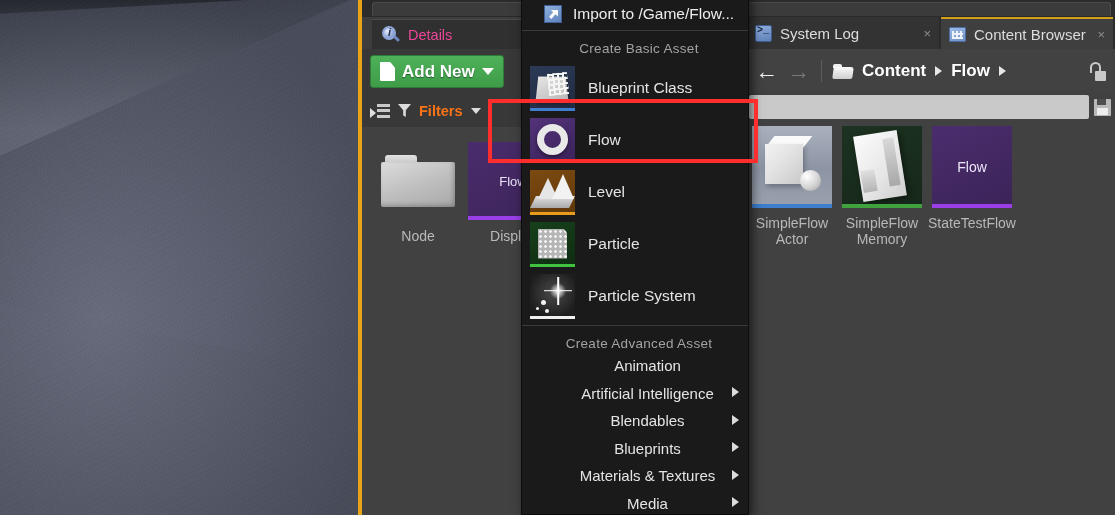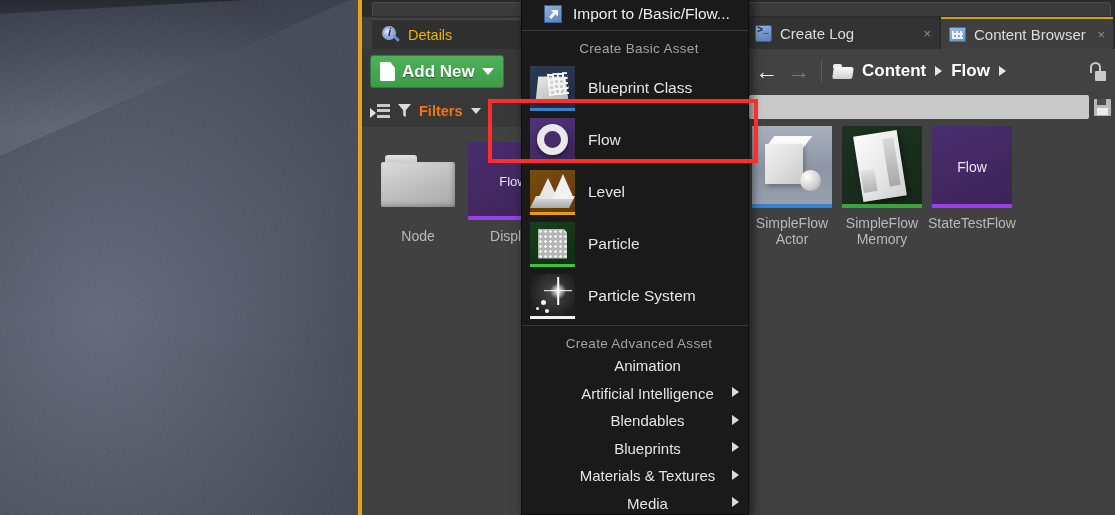--- a/index.html
+++ b/index.html
@@ -75,21 +75,21 @@
     position: absolute; left: 10px; top: 2px; right: 6px; height: 14px;
     background: #3b3b3b; border: 1px solid #4a4a4a; border-bottom: none;
     border-radius: 3px 3px 0 0;
   }
   #details-tab {
     position: absolute; left: 10px; top: 19px; width: 190px; height: 30px;
     background: #303030;
     display: flex; align-items: center; gap: 8px; padding-left: 10px;
     border-top: 1px solid #4a4a4a;
   }
-  .tab-label { color: #eab308; font-size: 14.5px; }
+  .tab-label { color: #ec4899; font-size: 14.5px; }
   .ico-details {
     width: 18px; height: 18px; position: relative; flex: none;
   }
   .ico-details .mag {
     position: absolute; left: 0; top: 0; width: 14px; height: 14px;
     border: 2px solid #8fa8d8; border-radius: 50%;
     background: radial-gradient(circle at 35% 32%, #e9eefb 0%, #7f9ad0 75%);
   }
   .ico-details .mag::after {
     content: "i"; position: absolute; left: 4px; top: -2px;
@@ -590,21 +590,21 @@
   </div>
 
   <div id="right-dock">
     <div class="rd-topstrip">
       <div class="rd-topstrip-inner"></div>
     </div>
 
     <div id="tabstrip">
       <div class="dock-tab" id="tab-output-log">
         <span class="ico-outputlog"></span>
-        <span class="tab-txt">Create Log</span>
+        <span class="tab-txt">System Log</span>
         <span class="tab-close">×</span>
       </div>
       <div class="dock-tab" id="tab-content-browser">
         <span class="ico-contentbrowser"></span>
         <span class="tab-txt">Content Browser</span>
         <span class="tab-close">×</span>
       </div>
     </div>
 
     <div id="breadcrumb-bar">
@@ -663,21 +663,21 @@
         <div class="cb-name">StateTestFlow</div>
       </div>
     </div>
   </div>
 
   <div id="context-menu">
 
     <div style="height:6px"></div>
     <div id="menu-import">
       <span class="ico-import"></span>
-      <span class="mlabel">Import to /Basic/Flow...</span>
+      <span class="mlabel">Import to /Game/Flow...</span>
     </div>
     <div class="menu-sep"></div>
 
     <div class="menu-header">Create Basic Asset</div>
 
     <div class="menu-row tall">
       <span class="mi-thumb th-bp">
         <span class="pg"></span>
           <span class="grid"></span>
         <span class="strip" style="background:#3d7ecf"></span>

